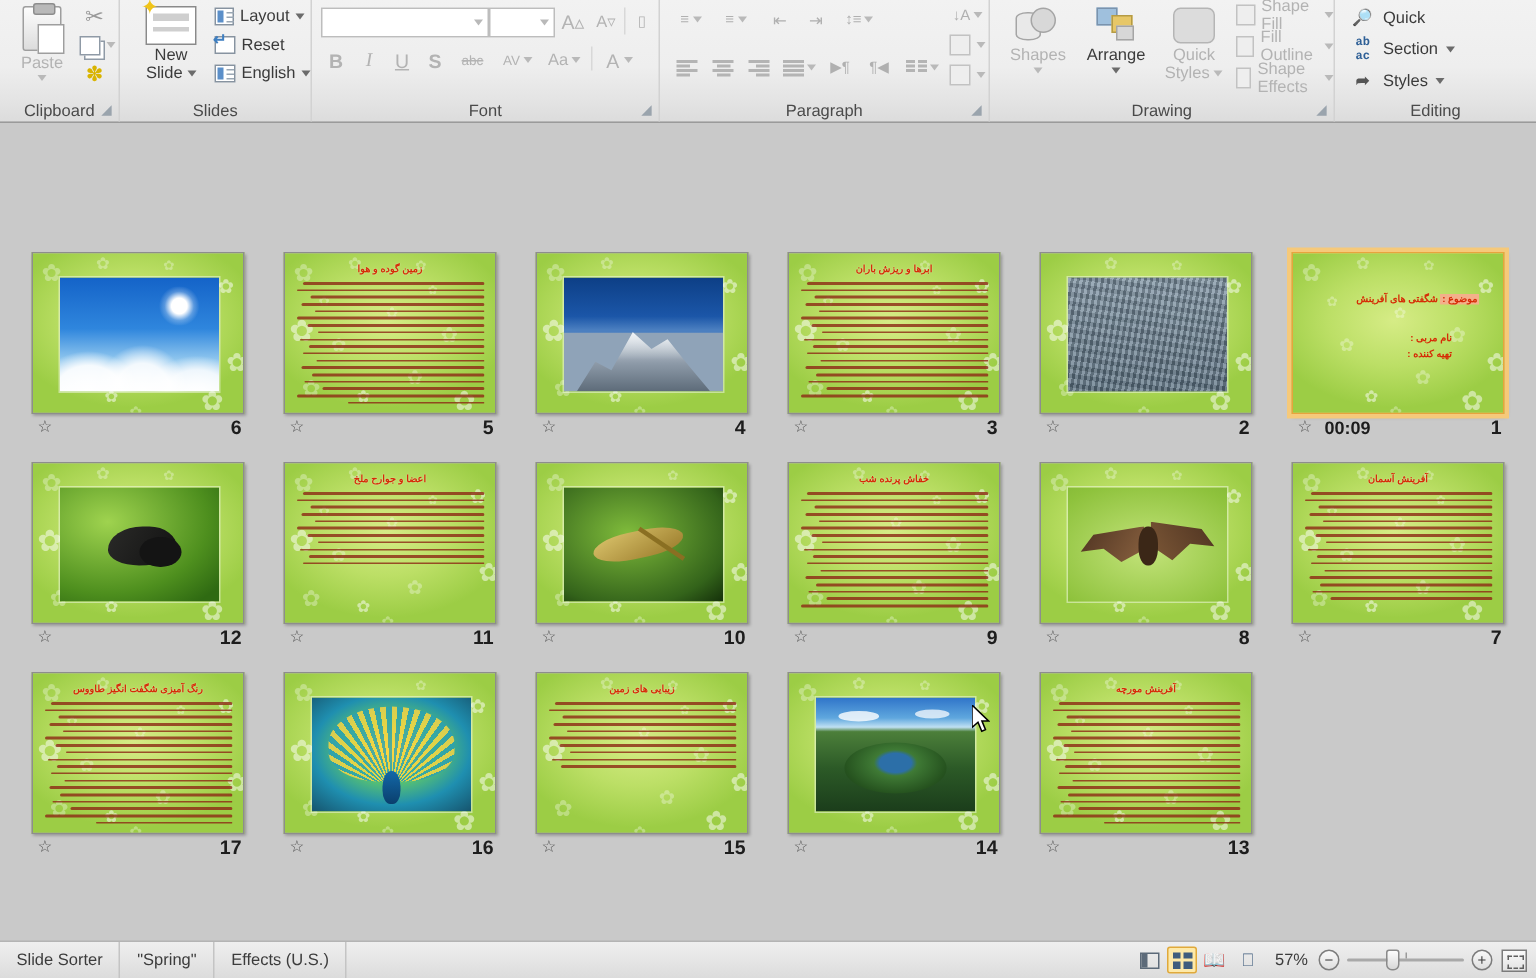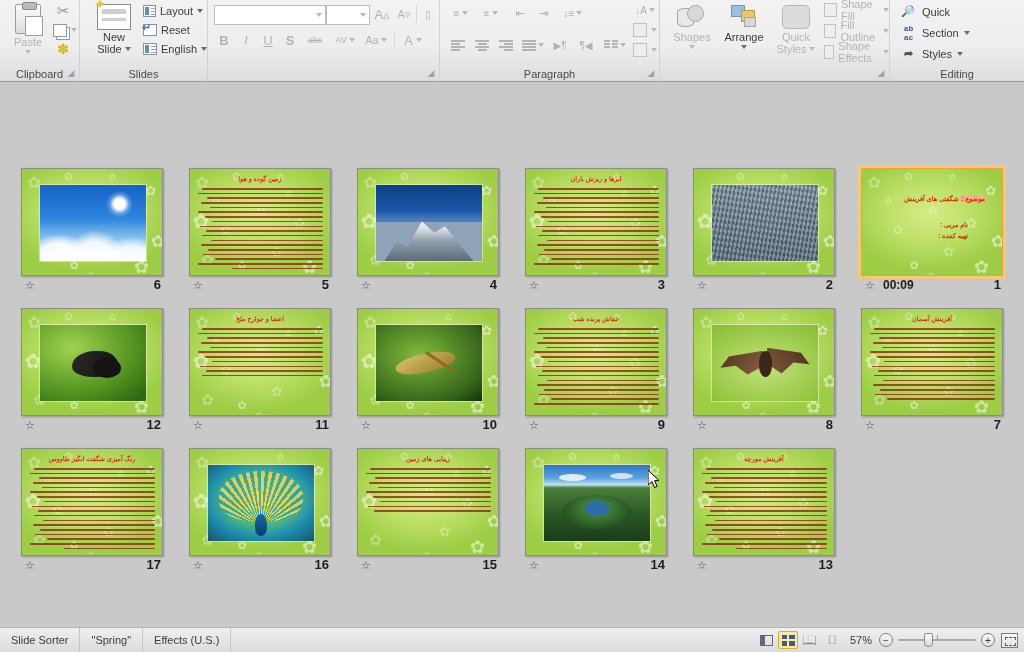--- a/index.html
+++ b/index.html
@@ -423,20 +423,21 @@
     </div>
     <div class="fbtn" style="left:154px;top:30px;width:28px;font-size:11px;">
       <span>Aa</span>
       <span class="tri dis" style="margin-left:2px;"></span>
     </div>
     <div class="sep-v" style="left:186px;top:31px;height:16px;"></div>
     <div class="fbtn" style="left:190px;top:30px;width:30px;font-size:13px;">
       <span>A</span>
       <span class="tri dis" style="margin-left:3px;"></span>
     </div>
+    <div class="group-label">Font</div>
     <div class="dlg-launch"></div>
   </div>
 
   <div class="group" id="g-para">
     <div class="pbtn" style="left:8px;top:4px;width:26px;">
       <span style="font-size:10px;">≡</span>
       <span class="tri dis" style="margin-left:3px;"></span>
     </div>
     <div class="pbtn" style="left:38px;top:4px;width:26px;">
       <span style="font-size:10px;">≡</span>
@@ -554,20 +555,21 @@
     <div class="srow" style="left:164px;top:23px;">
       <span class="sico"></span>
       <span class="lbl dis">Fill Outline</span>
       <span class="tri dis" style="margin-left:4px;"></span>
     </div>
     <div class="srow" style="left:164px;top:44px;">
       <span class="sico"></span>
       <span class="lbl dis">Shape Effects</span>
       <span class="tri dis" style="margin-left:4px;"></span>
     </div>
+    <div class="group-label">Drawing</div>
     <div class="dlg-launch"></div>
   </div>
 
   <div class="group" id="g-edit">
     <div class="erow" style="left:10px;top:2px;">
       <span class="eico">🔎</span>
       <span class="lbl">Quick</span>
     </div>
     <div class="erow" style="left:10px;top:23px;">
       <span class="eico" style="font-size:8px;font-family:Liberation Mono, monospace;">ab<br>ac</span>

